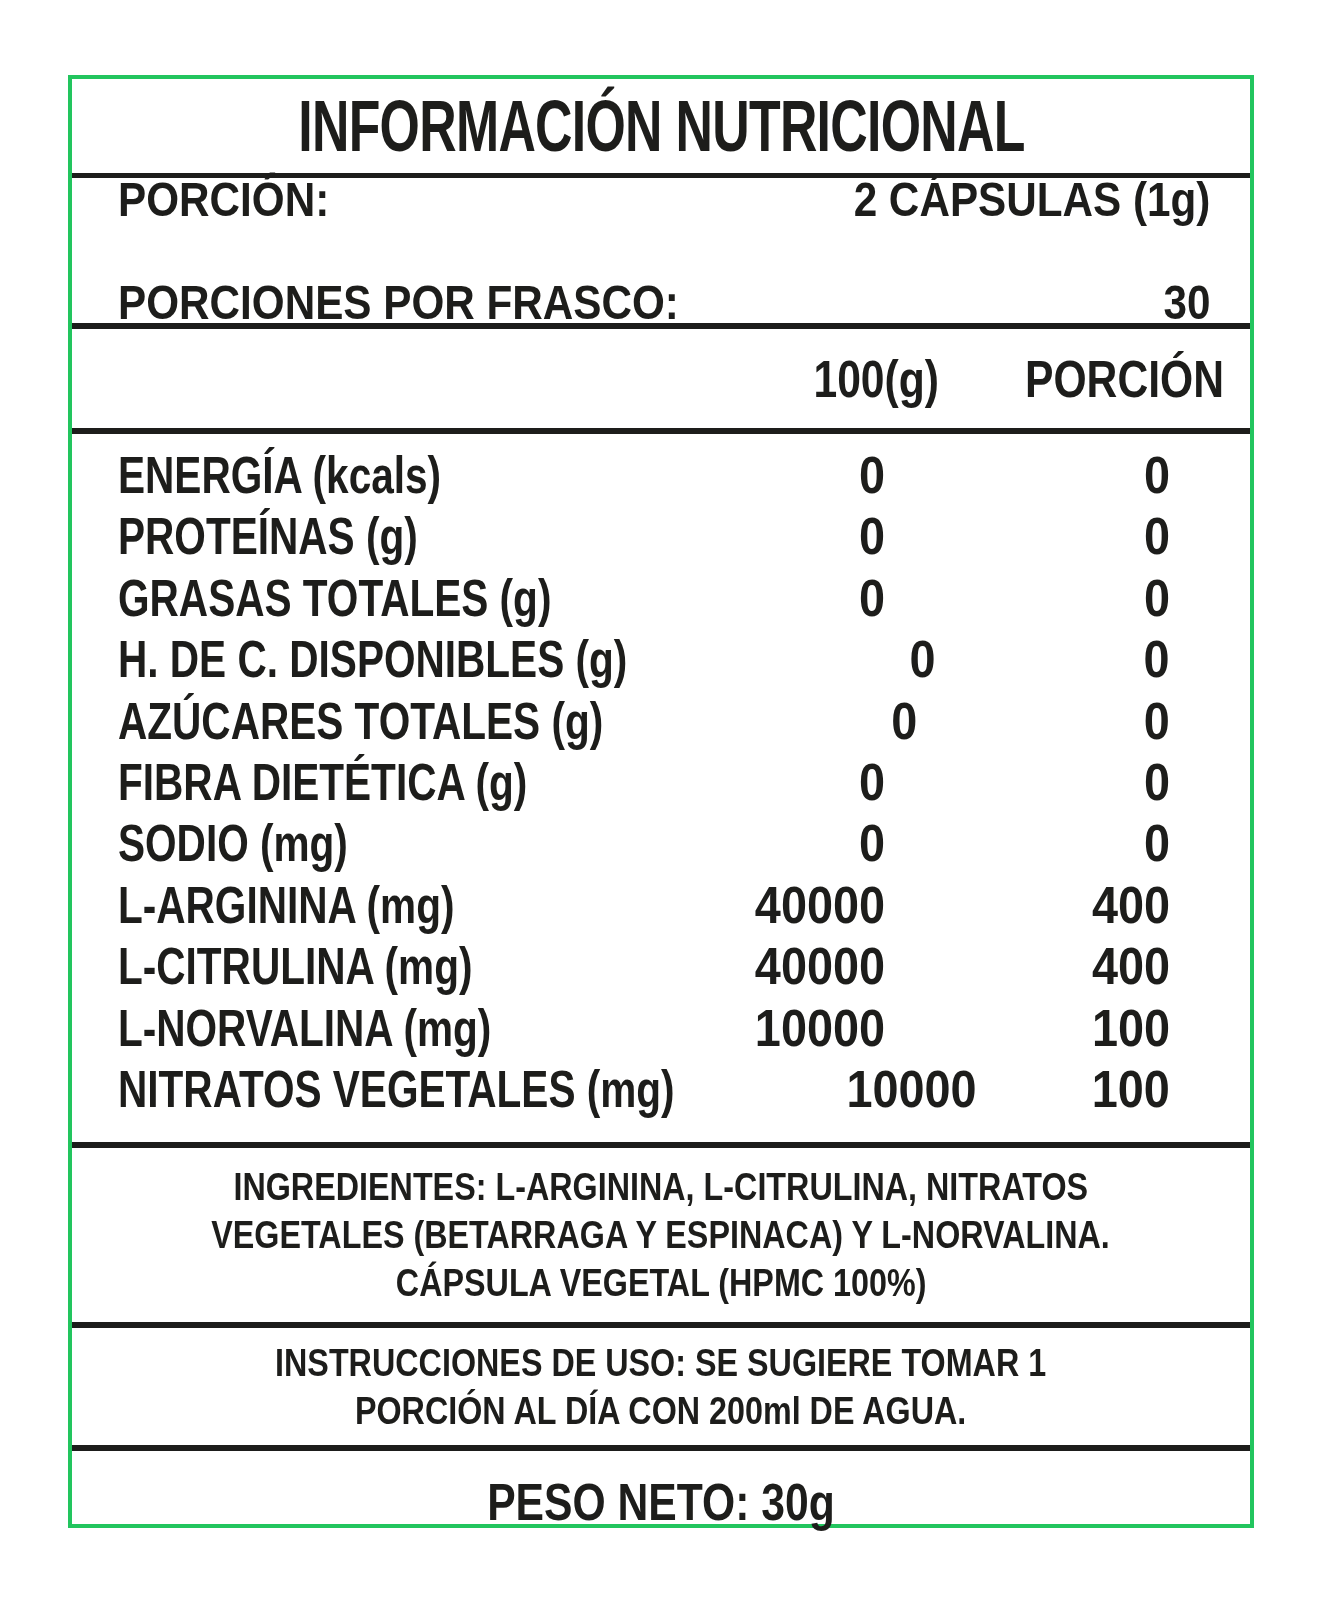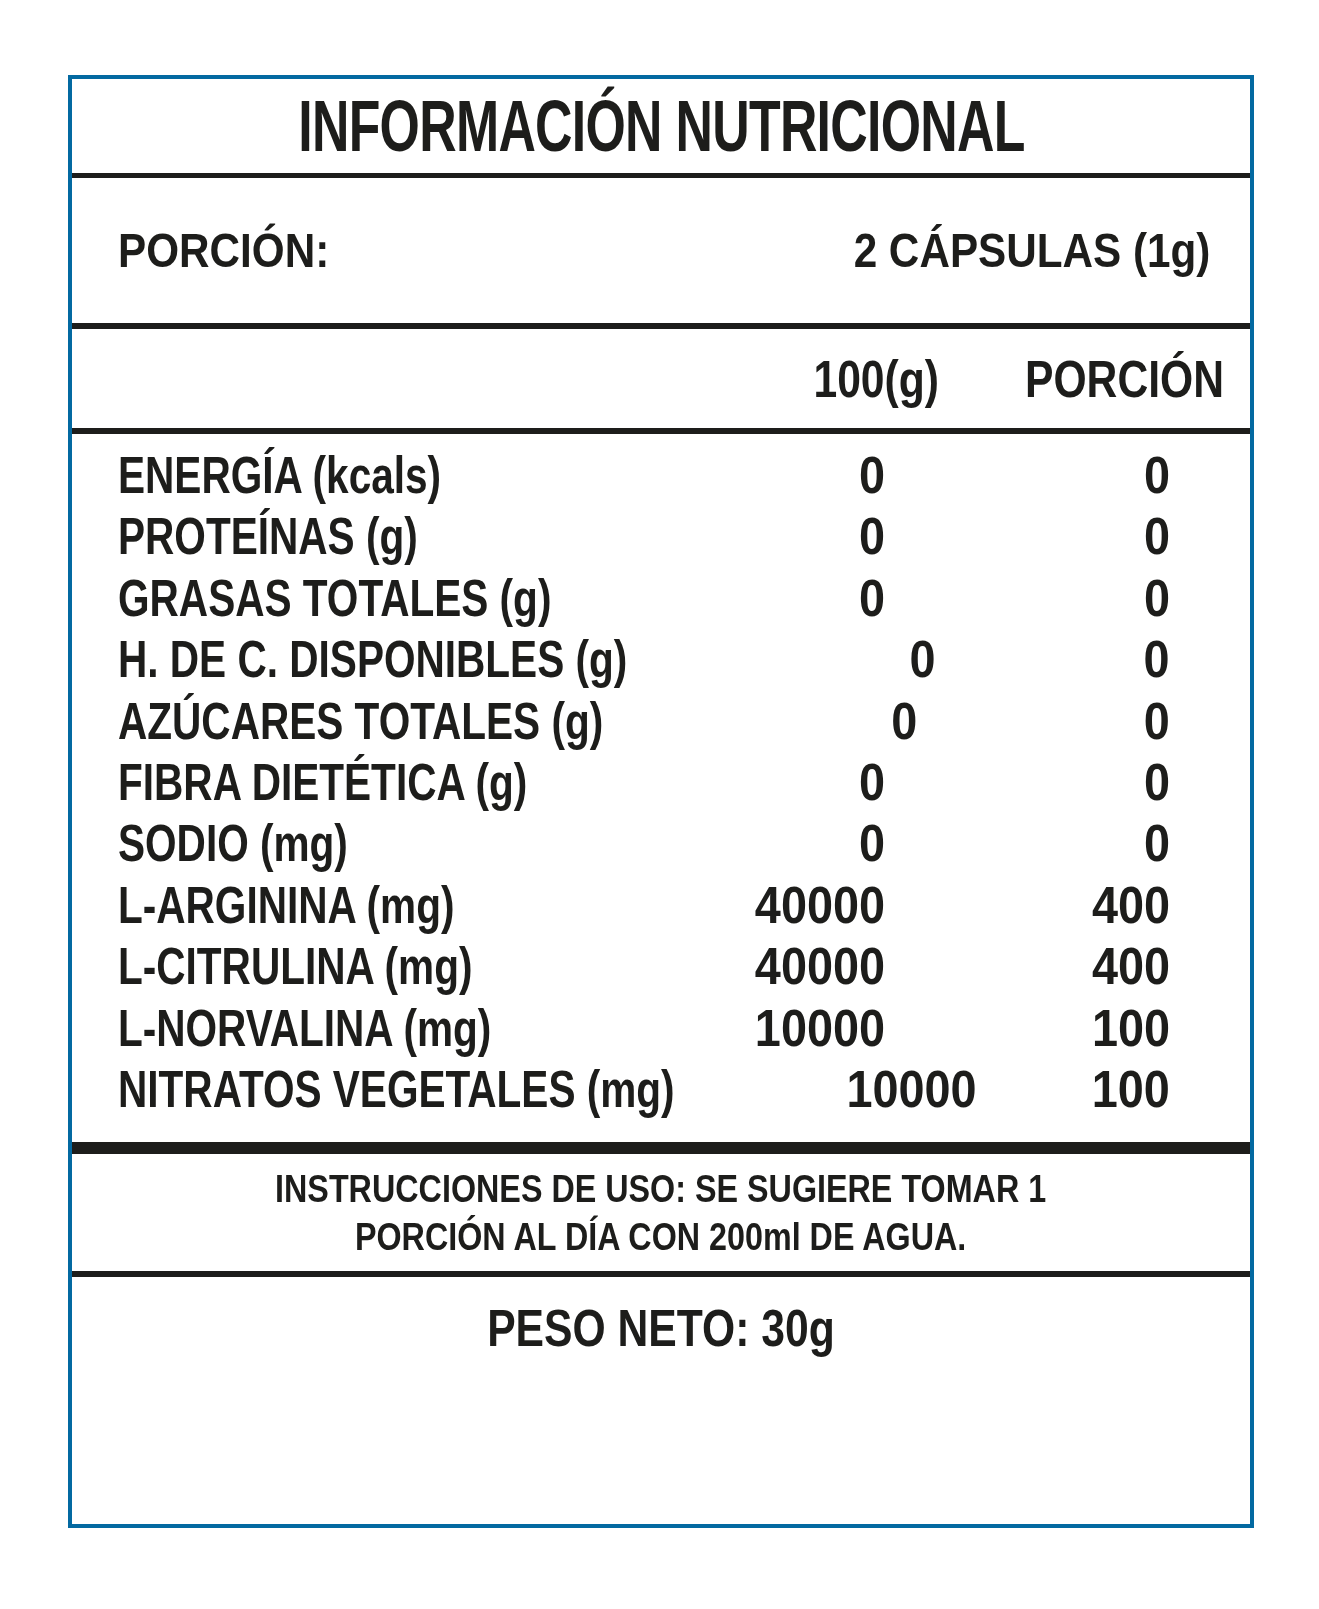--- a/index.html
+++ b/index.html
@@ -8,21 +8,21 @@
     background: #ffffff;
     font-family: "Liberation Sans", sans-serif;
     color: #1d1d1b;
     overflow: hidden;
   }
   .canvas { position: relative; width: 1319px; height: 1609px; background: #ffffff; }
 
   .box {
     position: absolute; left: 68px; top: 75px;
     width: 1186px; height: 1453px;
-    border: 4px solid #0369a1;
+    border: 4px solid #22c55e;
     background: #ffffff;
     display: flex; flex-direction: column;
   }
 
   .divider { height: 6px; background: #1d1d1b; flex: none; }
   .divider.thin { height: 5px; }
 
   
   .title-sec {
     height: 94px; flex: none;
@@ -122,20 +122,24 @@
       <div class="title-text">INFORMACIÓN NUTRICIONAL</div>
     </div>
 
     <div class="divider thin"></div>
 
     <div class="serving-sec">
       <div class="serving-row">
         <span class="serving-label">PORCIÓN:</span>
         <span class="serving-value">2 CÁPSULAS (1g)</span>
       </div>
+      <div class="serving-row">
+        <span class="serving-label">PORCIONES POR FRASCO:</span>
+        <span class="serving-value">30</span>
+      </div>
     </div>
 
     <div class="divider"></div>
 
     <div class="colhead-sec">
       <div class="colhead-row">
         <span class="colhead-spacer"></span>
         <span class="col-h c1">100(g)</span>
         <span class="col-h c2">PORCIÓN</span>
       </div>
@@ -196,20 +200,25 @@
       </div>
       <div class="nrow">
         <span class="nlabel">NITRATOS VEGETALES (mg)</span>
         <span class="nval c1">10000</span>
         <span class="nval c2">100</span>
       </div>
     </div>
 
     <div class="divider"></div>
 
+    <div class="ingredients-sec">
+      <div class="mid-line">INGREDIENTES: L-ARGININA, L-CITRULINA, NITRATOS</div>
+      <div class="mid-line">VEGETALES (BETARRAGA Y ESPINACA) Y L-NORVALINA.</div>
+      <div class="mid-line">CÁPSULA VEGETAL (HPMC 100%)</div>
+    </div>
 
     <div class="divider"></div>
 
     <div class="instructions-sec">
       <div class="mid-line">INSTRUCCIONES DE USO: SE SUGIERE TOMAR 1</div>
       <div class="mid-line">PORCIÓN AL DÍA CON 200ml DE AGUA.</div>
     </div>
 
     <div class="divider"></div>
 

